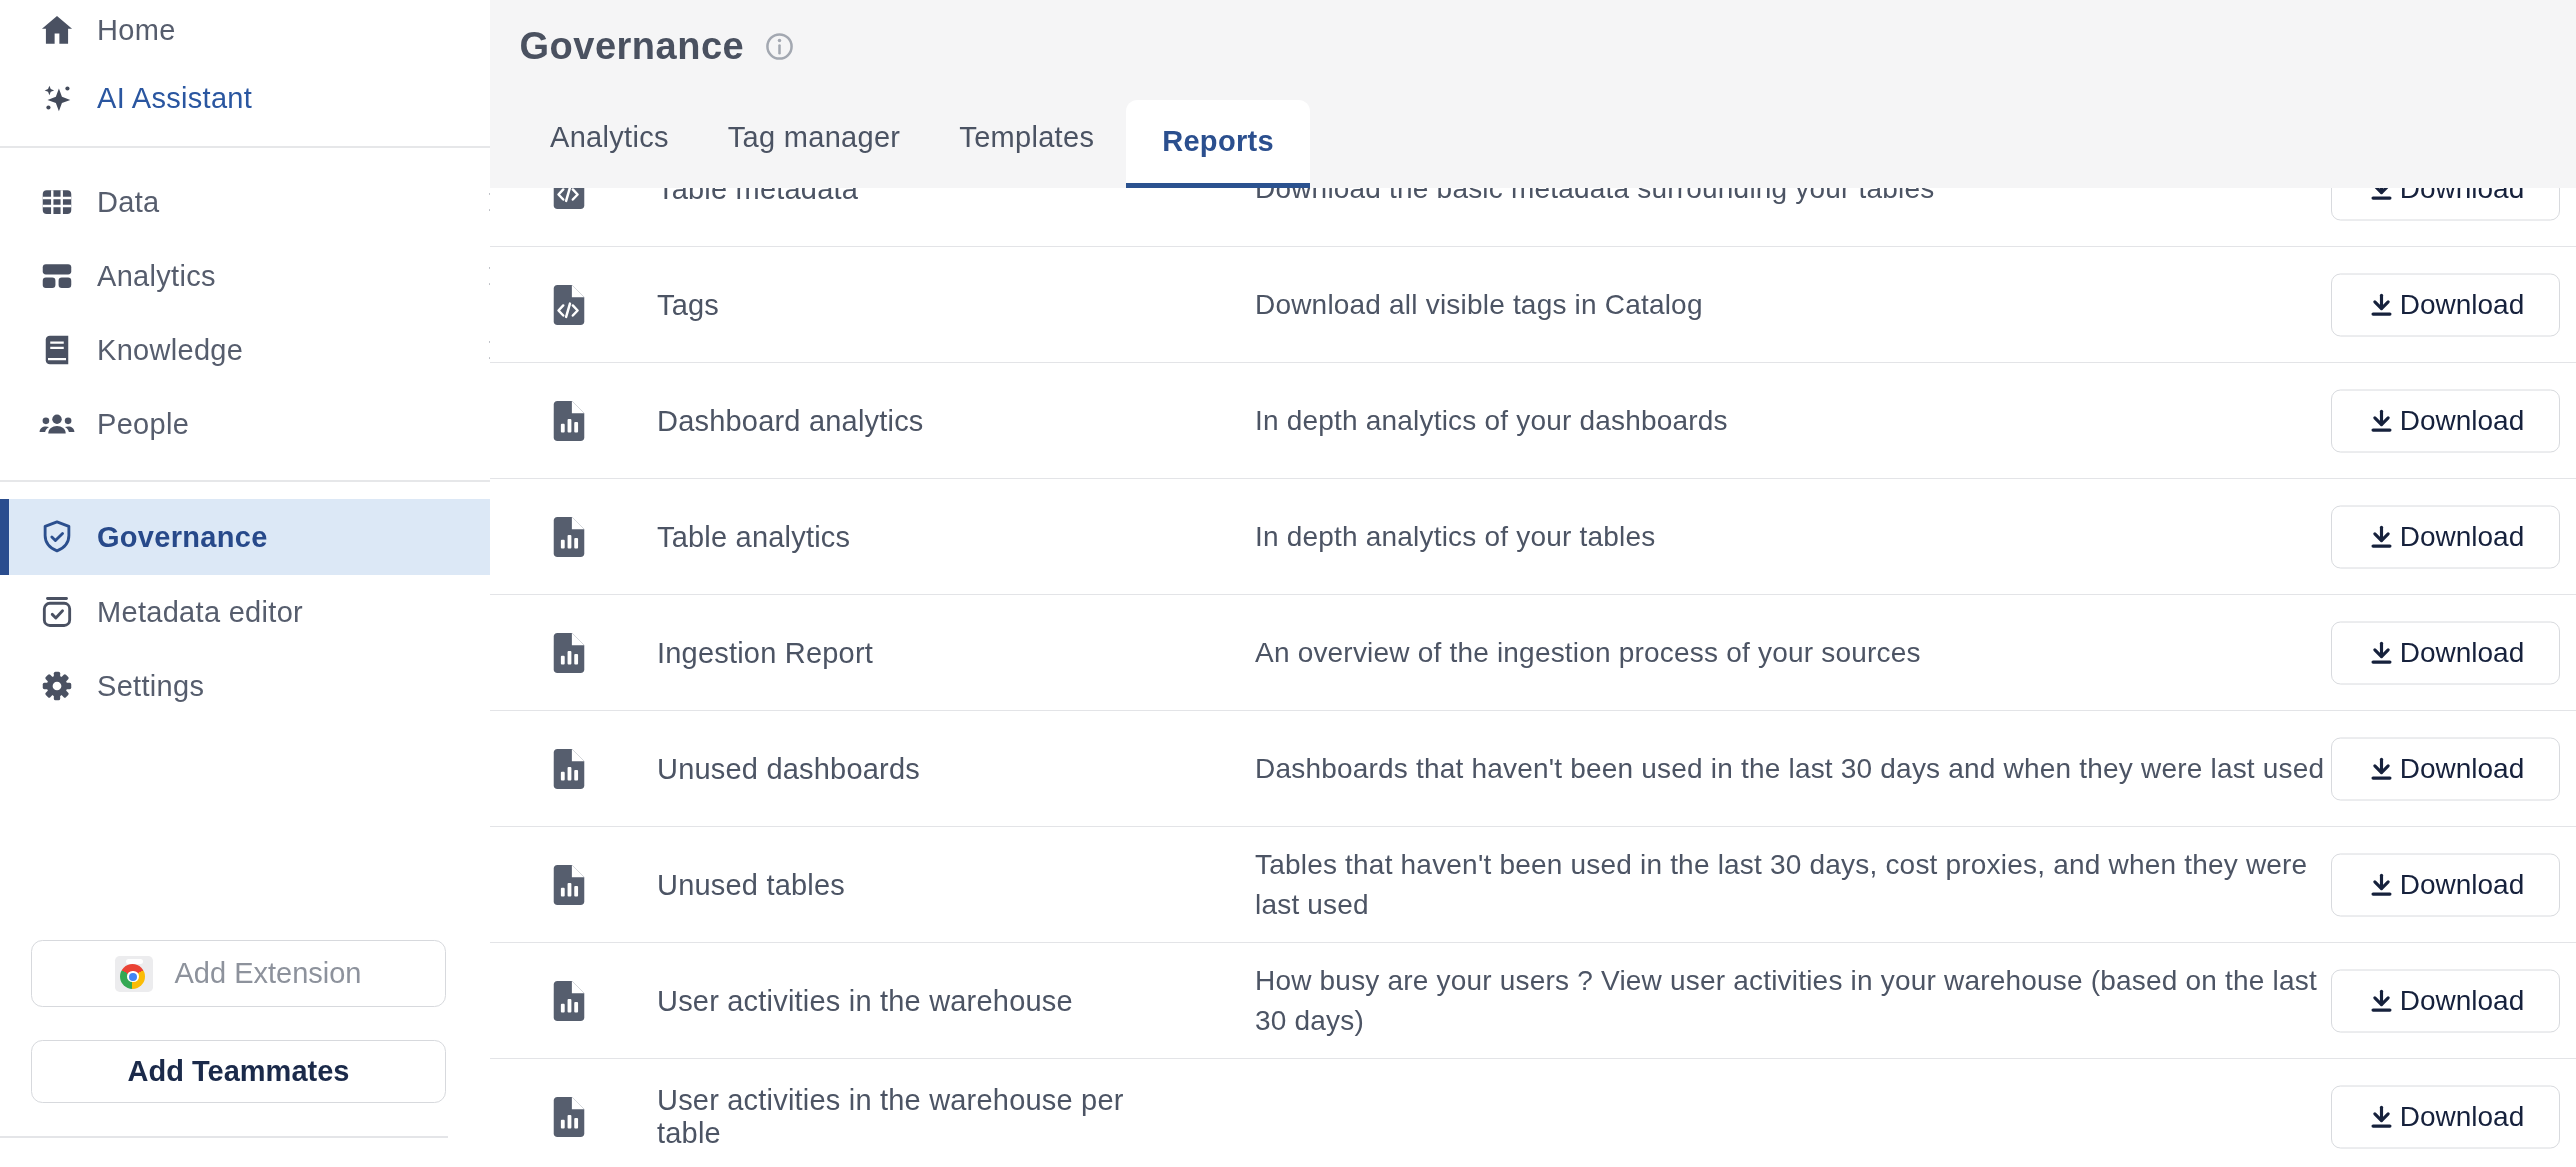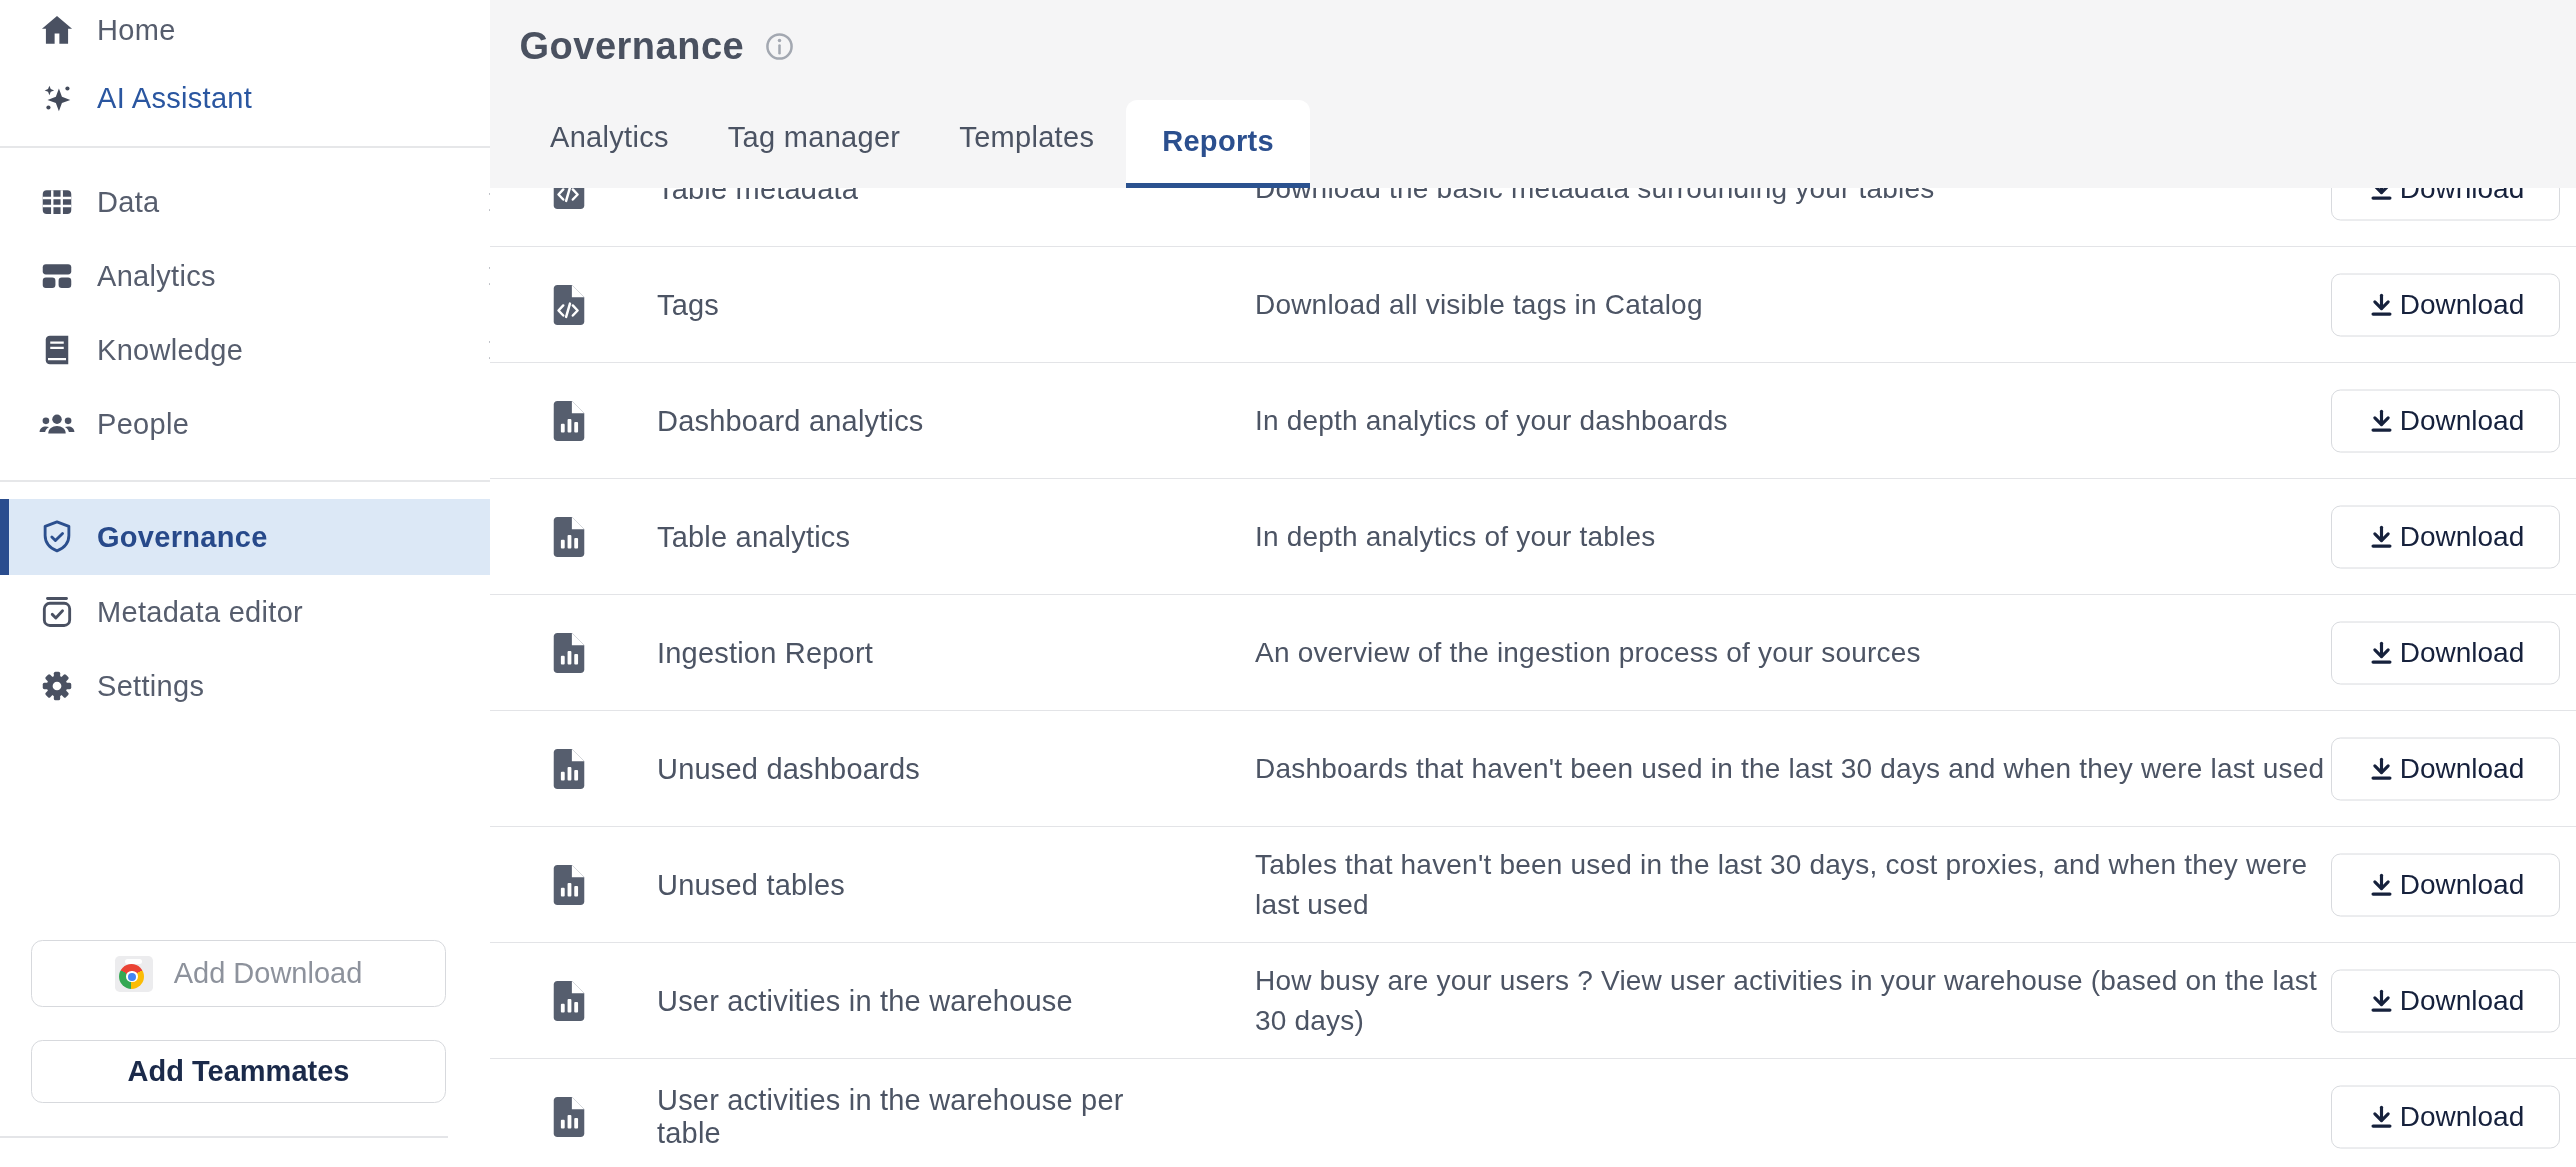--- a/index.html
+++ b/index.html
@@ -250,21 +250,21 @@
         </svg>
       </span>
     <span class="lbl">Settings</span>
   </div>
 
   <div class="side-btn ext-btn">
     <span class="webstore-icon">
       <span class="ws-handle"></span>
         <span class="chrome-ball"></span>
     </span>
-    <span>Add Download</span>
+    <span>Add Extension</span>
   </div>
   <div class="side-btn team-btn">
     <span>Add Teammates</span>
   </div>
   <div class="bottom-div"></div>
 </nav>
 
 <main class="main">
 
   <section class="rows">

